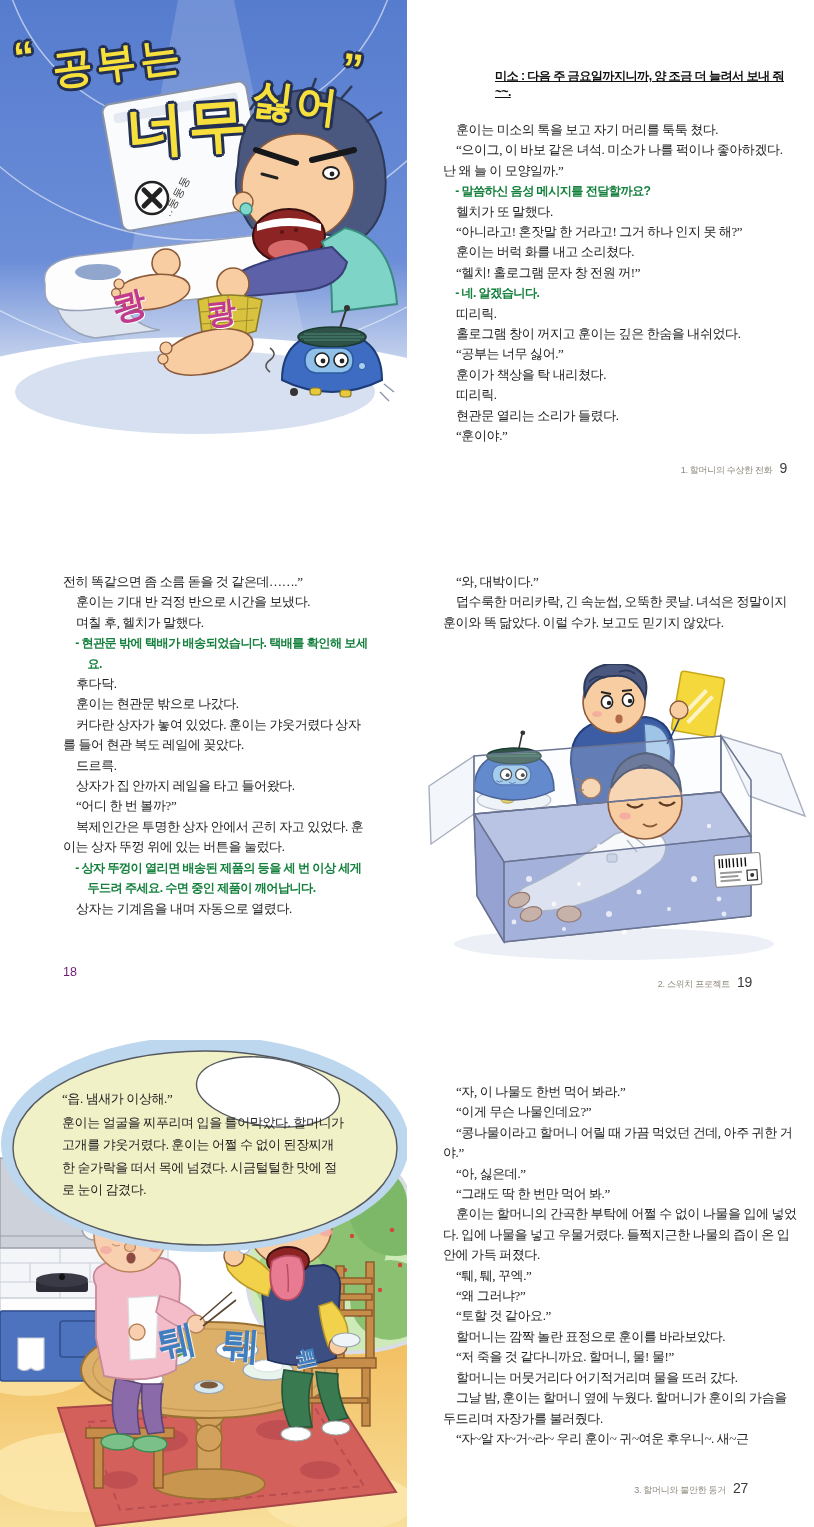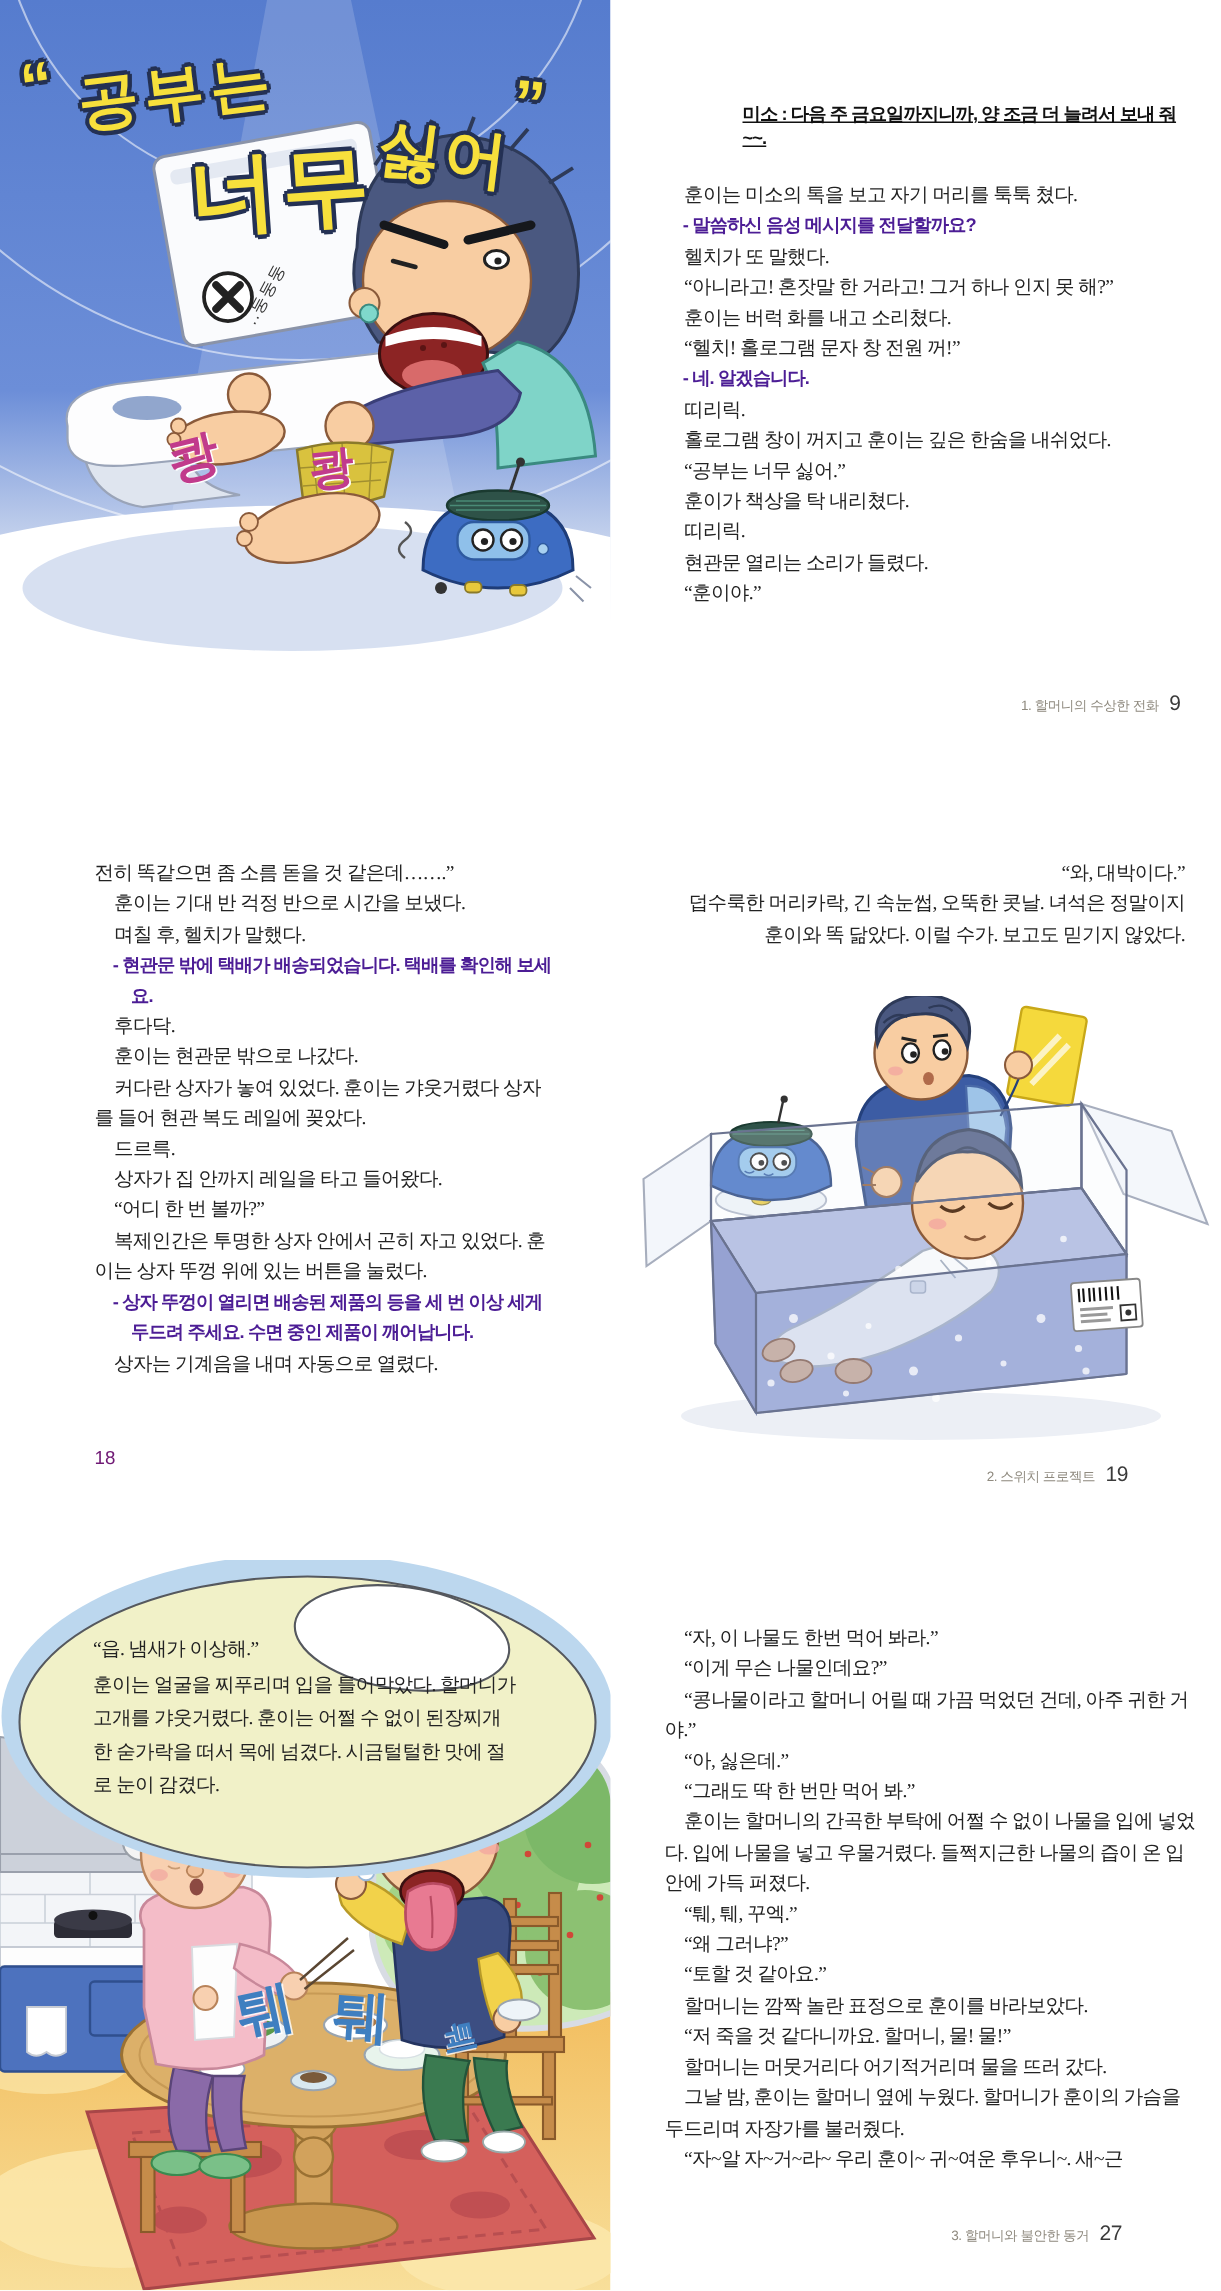--- a/index.html
+++ b/index.html
@@ -16,21 +16,21 @@
   .page.right { left:407px; }
   .page.left { left:0; }
 
   
   .textcol { font-size:13px; line-height:20.4px; letter-spacing:-0.4px; }
   .para { text-indent:1em; }
   .para[data-style="flush"] { text-indent:0; }
   .para[data-style="bold"] {
     font-family:"Liberation Sans","DejaVu Sans",sans-serif;
     font-weight:700; font-size:12.2px; letter-spacing:-0.6px;
-    padding-left:2em; text-indent:-1em; color:#4c1d95;
+    padding-left:2em; text-indent:-1em; color:#15803d;
   }
   .msg {
     font-family:"Liberation Sans","DejaVu Sans",sans-serif;
     font-weight:700; font-size:12.2px; letter-spacing:-0.6px;
     padding-left:52px; margin-bottom:21px; color:#111;text-decoration:underline;
   }
   .footer { position:absolute; font-size:9px; color:#8f8a7f;
     font-family:"Liberation Sans","DejaVu Sans",sans-serif; letter-spacing:-0.3px; }
   .footer .pnum { font-size:14px; color:#3a3a3a; margin-left:7px; font-weight:500; }
   .pagenum-left { position:absolute; font-size:12.5px; color:#701a75;
@@ -174,20 +174,21 @@
       <span class="sfx-bang" style="left:206px; top:298px; font-size:30px; transform:rotate(-6deg);">쾅</span>
       <span class="screen-hum" style="left:160px; top:212px; transform:rotate(-62deg); transform-origin:left top;">..둥둥둥</span>
     </div>
   </div>
 
   <div class="page right" style="padding:68px 24px 0 36px;">
     <div class="msg">미소 : 다음 주 금요일까지니까, 양 조금 더 늘려서 보내 줘~~.</div>
     <div class="textcol">
 
     <p class="para" data-style="normal">훈이는 미소의 톡을 보고 자기 머리를 툭툭 쳤다.</p>
+        <p class="para" data-style="normal">“으이그, 이 바보 같은 녀석. 미소가 나를 퍽이나 좋아하겠다. 난 왜 늘 이 모양일까.”</p>
         <p class="para" data-style="bold">- 말씀하신 음성 메시지를 전달할까요?</p>
         <p class="para" data-style="normal">헬치가 또 말했다.</p>
         <p class="para" data-style="normal">“아니라고! 혼잣말 한 거라고! 그거 하나 인지 못 해?”</p>
         <p class="para" data-style="normal">훈이는 버럭 화를 내고 소리쳤다.</p>
         <p class="para" data-style="normal">“헬치! 홀로그램 문자 창 전원 꺼!”</p>
         <p class="para" data-style="bold">- 네. 알겠습니다.</p>
         <p class="para" data-style="normal">띠리릭.</p>
         <p class="para" data-style="normal">홀로그램 창이 꺼지고 훈이는 깊은 한숨을 내쉬었다.</p>
         <p class="para" data-style="normal">“공부는 너무 싫어.”</p>
         <p class="para" data-style="normal">훈이가 책상을 탁 내리쳤다.</p>
@@ -216,21 +217,21 @@
         <p class="para" data-style="normal">드르륵.</p>
         <p class="para" data-style="normal">상자가 집 안까지 레일을 타고 들어왔다.</p>
         <p class="para" data-style="normal">“어디 한 번 볼까?”</p>
         <p class="para" data-style="normal">복제인간은 투명한 상자 안에서 곤히 자고 있었다. 훈이는 상자 뚜껑 위에 있는 버튼을 눌렀다.</p>
         <p class="para" data-style="bold">- 상자 뚜껑이 열리면 배송된 제품의 등을 세 번 이상 세게 두드려 주세요. 수면 중인 제품이 깨어납니다.</p>
         <p class="para" data-style="normal">상자는 기계음을 내며 자동으로 열렸다.</p>
       </div>
     <div class="pagenum-left" style="left:63px; top:405px;">18</div>
   </div>
 
-  <div class="page right" style="padding:12px 24px 0 36px;text-align:right;">
+  <div class="page right" style="padding:12px 24px 0 36px;">
     <div class="textcol">
 
     <p class="para" data-style="normal">“와, 대박이다.”</p>
         <p class="para" data-style="normal">덥수룩한 머리카락, 긴 속눈썹, 오뚝한 콧날. 녀석은 정말이지 훈이와 똑 닮았다. 이럴 수가. 보고도 믿기지 않았다.</p>
       </div>
 
     <div class="illo" id="illo2">
       <svg width="388" height="308" viewBox="0 0 388 308">
         <ellipse cx="195" cy="280" rx="160" ry="16" fill="#eceff5"></ellipse>
 

